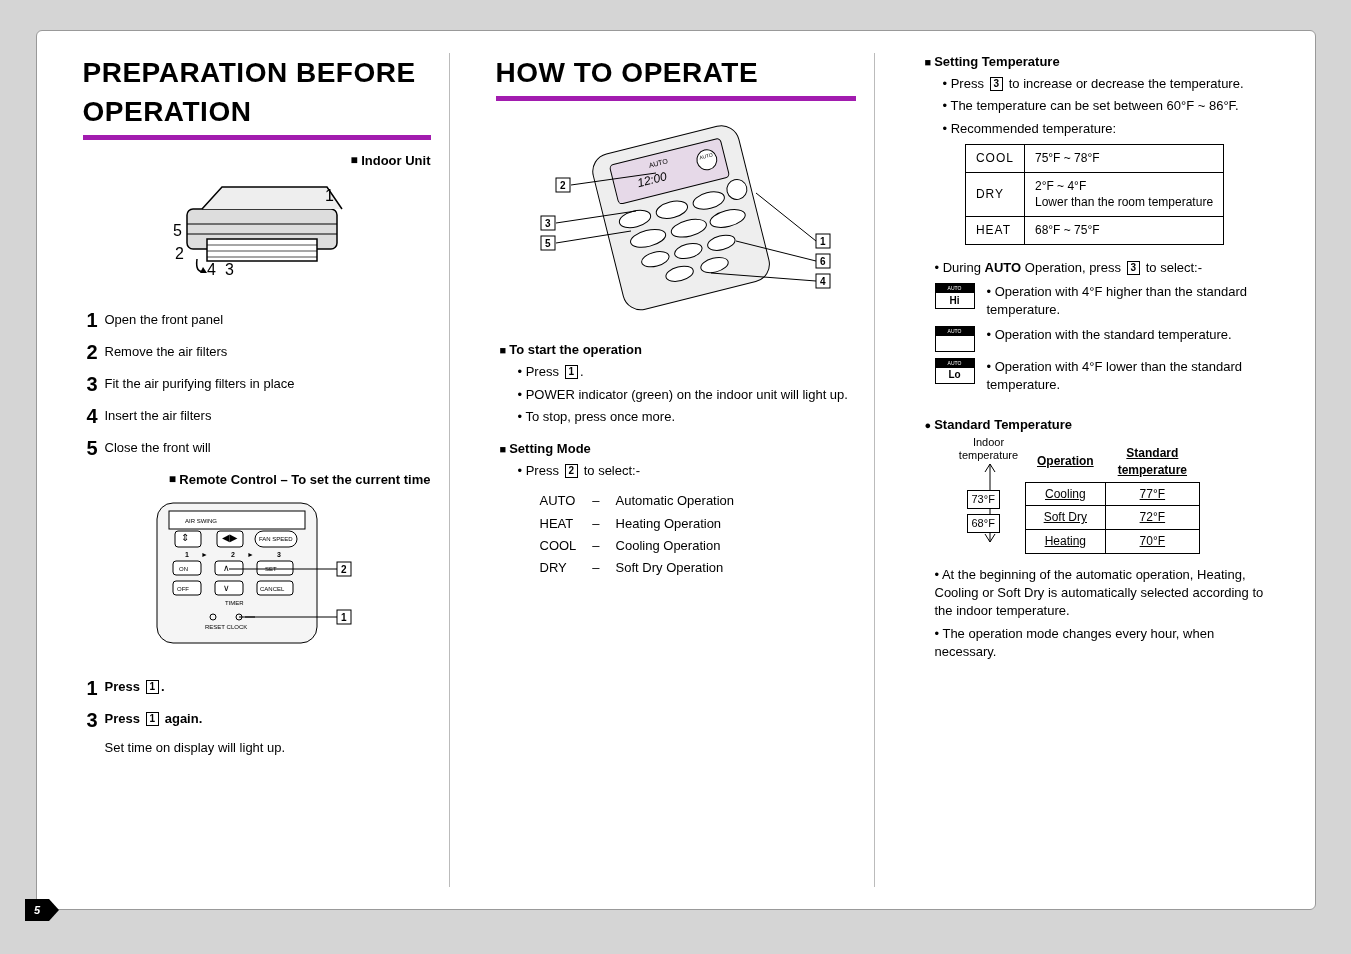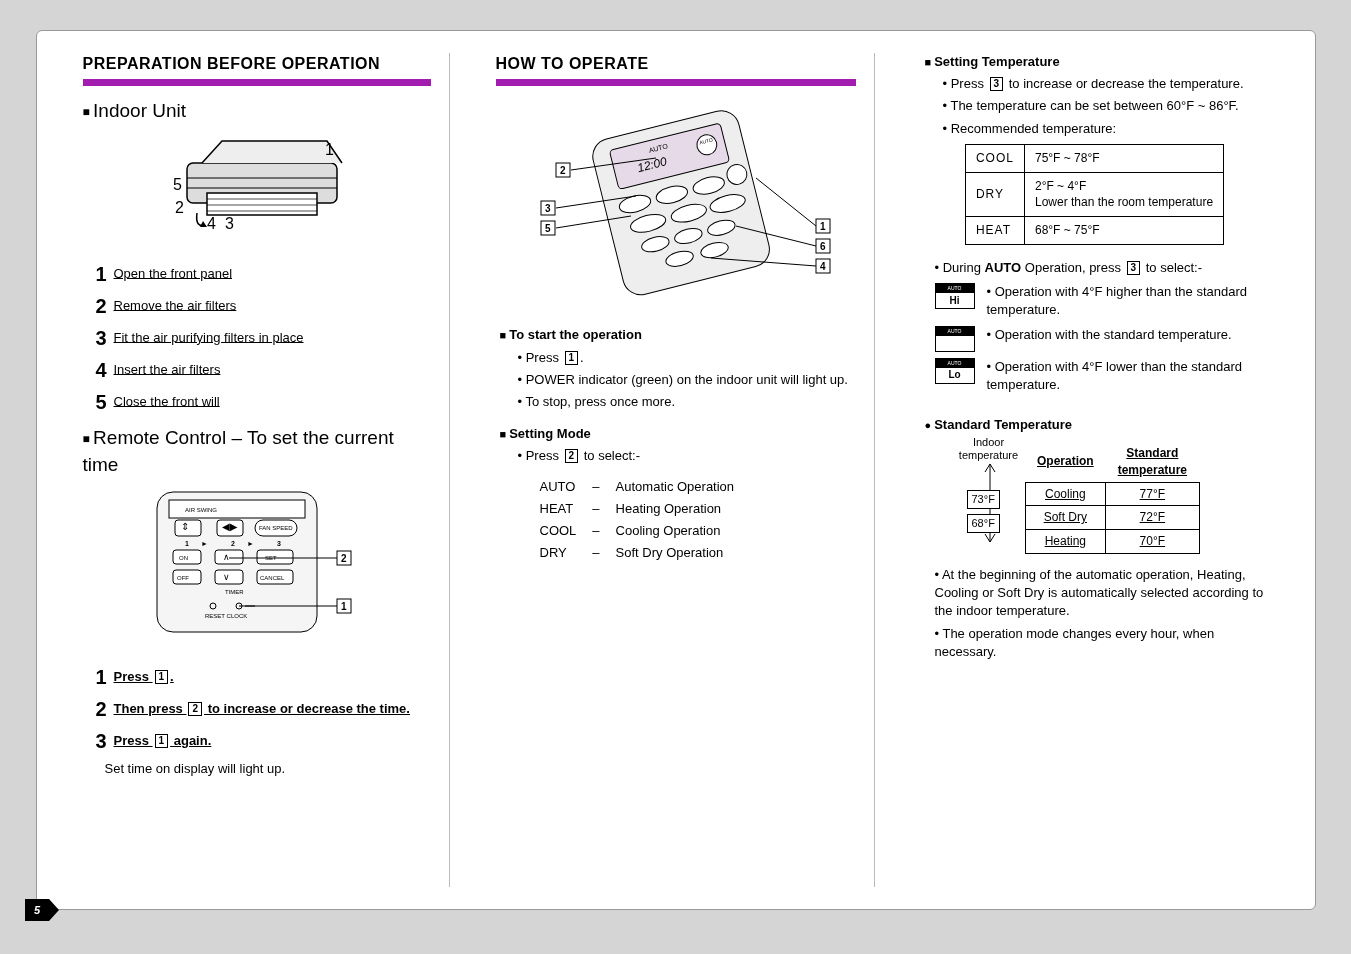--- a/index.html
+++ b/index.html
@@ -26,33 +26,34 @@
   .col {
     flex: 1;
     padding: 0 18px;
     position: relative;
   }
   .col + .col {
     border-left: 1px solid #bbb;
     padding-left: 46px;
   }
   h1 {
-    font-size: 16px;
+    font-size: 28px;
     font-weight: bold;
     font-family: "Arial Narrow", Arial, sans-serif;
     font-stretch: condensed;
     letter-spacing: 0.5px;
-    border-bottom: 7px solid #a21caf;
+    border-bottom: 5px solid #a21caf;
     padding-bottom: 4px;
     margin-bottom: 12px;
   }
   h2 {
-    font-size: 19px;
-    font-weight: normal;
+    font-size: 13px;
+    font-weight: bold;
     margin: 10px 0 8px 0;
+    text-align: right;
   }
   h2::before {
     content: "■ ";
     font-size: 12px;
     position: relative;
     top: -1px;
   }
   h3 {
     font-size: 13px;
     font-weight: bold;
@@ -66,21 +67,21 @@
     font-size: 13px;
     font-weight: bold;
     margin: 22px 0 8px 4px;
   }
   h4::before { content: "● "; font-size: 11px; }
   .diagram {
     display: block;
     margin: 8px auto 18px auto;
   }
   .steps { list-style: none; margin-left: 4px; }
-  .steps li { margin: 6px 9px; line-height: 1.3; text-decoration: underline; }
+  .steps li { margin: 6px 0; line-height: 1.3; }
   .steps .num {
     font-size: 20px;
     font-weight: bold;
     display: inline-block;
     width: 18px;
     vertical-align: middle;
   }
   .steps .txt { vertical-align: middle; }
   .boxnum {
     display: inline-block;
@@ -220,21 +221,20 @@
       <path d="M102 72 L210 72" stroke="#000"></path>
       <rect x="210" y="65" width="14" height="14" fill="#fff" stroke="#000"></rect>
       <text x="214" y="76" font-size="10" font-weight="bold">2</text>
       <path d="M118 120 L210 120" stroke="#000"></path>
       <rect x="210" y="113" width="14" height="14" fill="#fff" stroke="#000"></rect>
       <text x="214" y="124" font-size="10" font-weight="bold">1</text>
     </svg>
 
     <ol class="steps">
       <li><span class="num">1</span><b class="txt">Press <span class="boxnum">1</span>.</b></li>
-      <li><span class="num">2</span><b class="txt">Then press <span class="boxnum">2</span> to increase or decrease the time.</b></li>
       <li><span class="num">3</span><b class="txt">Press <span class="boxnum">1</span> again.</b></li>
     </ol>
     <div class="note">Set time on display will light up.</div>
   </div>
 
   <div class="col">
     <h1>HOW TO OPERATE</h1>
 
     <svg class="diagram" width="360" height="210" viewBox="0 0 360 210">
       <g transform="rotate(-14 180 105)">

